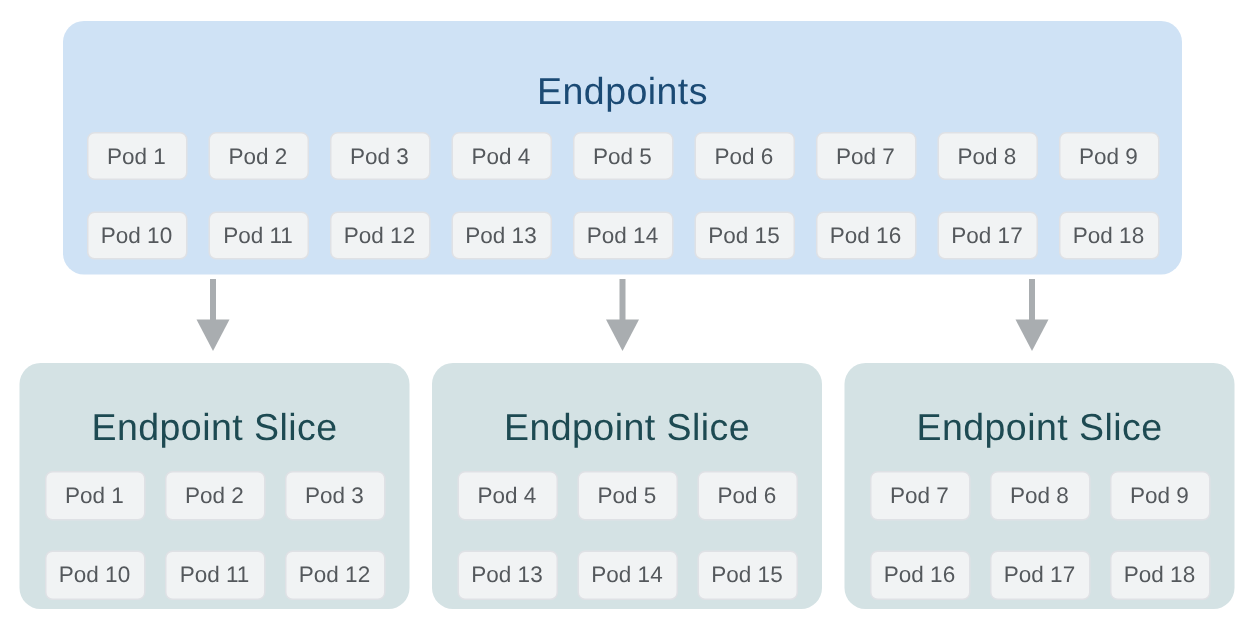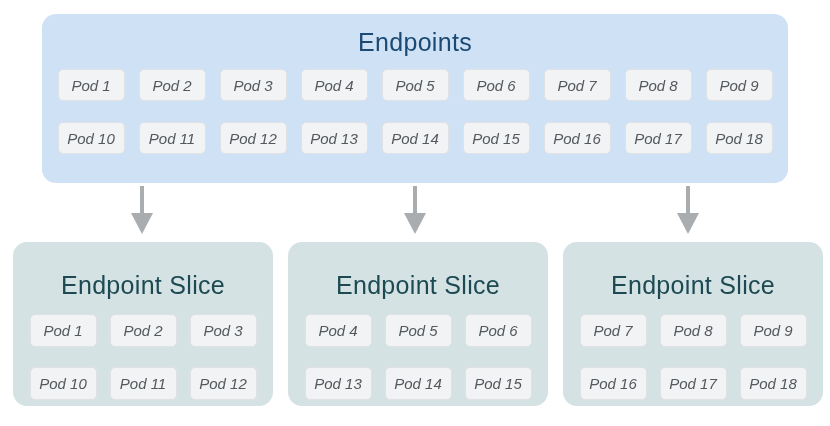--- a/index.html
+++ b/index.html
@@ -36,32 +36,31 @@
   .slice-3 { left: 563px; }
 
   .box-title {
     text-align: center;
     font-size: 25px;
     line-height: 30px;
     font-weight: 400;
     letter-spacing: 0.3px;
   }
   .endpoints-box .box-title {
-    padding-top: 13px;
     color: var(--endpoints-title, #1b4a74);
+    margin-top: 32px;
   }
   .slice-box .box-title {
     padding-top: 28px;
     color: var(--slice-title, #1d4a52);
   }
 
   .pod-row {
     display: flex;
     justify-content: center;
-    font-style: italic;
   }
   .endpoints-box .pod-row { gap: 14px; }
   .endpoints-box .pod-row.row-1 { margin-top: 12px; }
   .endpoints-box .pod-row.row-2 { margin-top: 21px; }
   .slice-box .pod-row { gap: 13px; }
   .slice-box .pod-row.row-1 { margin-top: 14px; }
   .slice-box .pod-row.row-2 { margin-top: 20px; }
 
   .pod {
     box-sizing: border-box;

